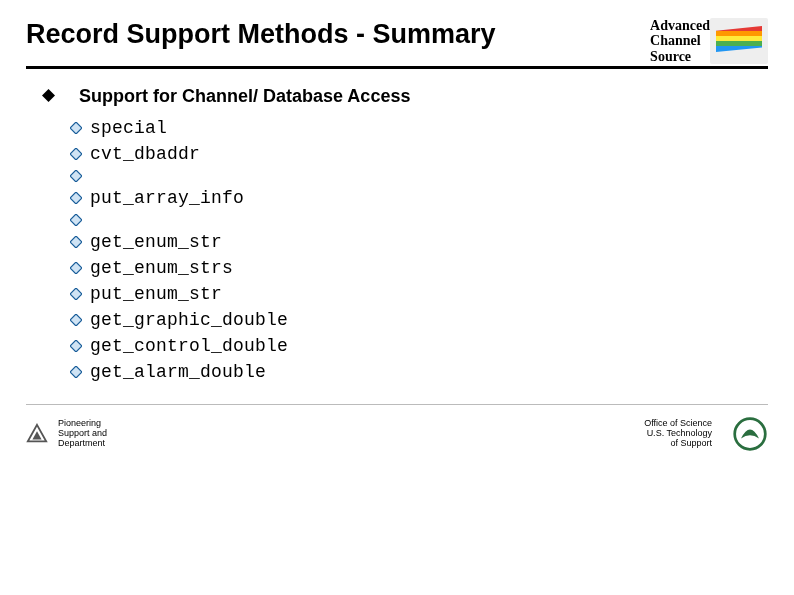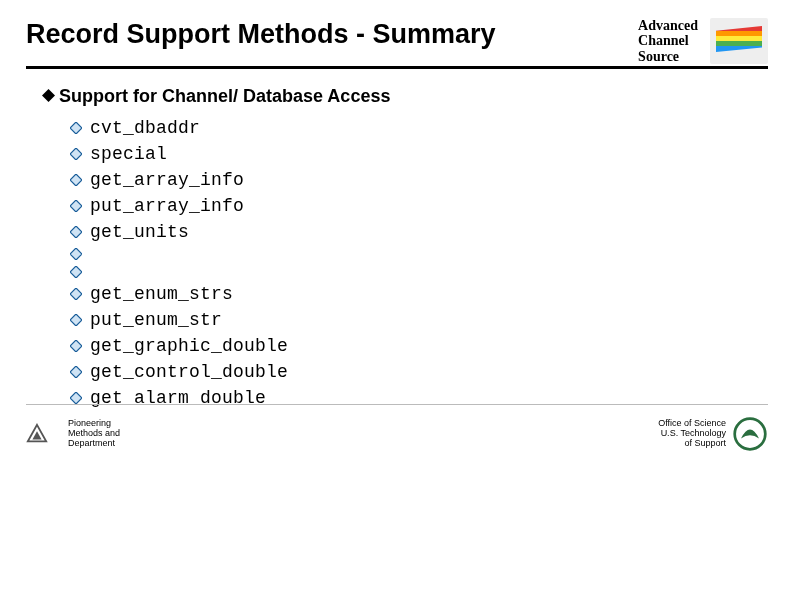--- a/index.html
+++ b/index.html
@@ -2,45 +2,45 @@
 <html><head>
 <meta charset="utf-8">
 <style>
   * { box-sizing: border-box; margin: 0; padding: 0; }
   html, body { width: 794px; height: 595px; background: #fff; font-family: Arial, Helvetica, sans-serif; color: #000; }
   .slide { position: relative; width: 794px; height: 461px; }
 
   
   .title-row { display: flex; align-items: flex-start; justify-content: space-between; padding: 20px 26px 0 26px; }
   .title { font-size: 27px; font-weight: bold; line-height: 1.1; flex: 1; }
-  .aps-block { display: flex; align-items: center; gap: 12px; margin-top: -2px; }
+  .aps-block { display: flex; align-items: center; gap: 0; margin-top: -2px; }
   .aps-text { text-align: left; font-family: "Times New Roman", serif; font-weight: bold; font-size: 14px; line-height: 1.1; }
   .aps-badge { width: 58px; height: 46px; background: #eee; border-radius: 2px; position: relative; overflow: hidden; }
   .aps-stripes { position:absolute; left:6px; right:6px; top:8px; height:26px;
     background: linear-gradient(180deg,#e53935 0 5px,#ff9800 5px 10px,#ffeb3b 10px 15px,#4caf50 15px 20px,#2196f3 20px 26px);
     clip-path: polygon(0 18%, 100% 0, 100% 82%, 0 100%); }
   .hr { position:absolute; left:26px; right:26px; top:66px; height:3px; background:#000; }
 
   
   .body { position:absolute; left:42px; top:86px; right:26px; }
-  .top-bullet { display:flex; align-items:flex-start; gap:4px; }
+  .top-bullet { display:flex; align-items:flex-start; gap:24px; }
   .diamond { width:13px; height:13px; flex:0 0 13px; margin-top:3px; }
   .top-label { font-weight:bold; font-size:18px; }
   .sub-list { margin:8px 0 0 28px; }
   .sub-item { display:flex; align-items:center; gap:8px; padding:3px 0; }
   .sub-diamond { width:12px; height:12px; flex:0 0 12px; }
   .mono { font-family:"Courier New", Courier, monospace; font-size:18px; letter-spacing:0.2px; }
 
   
   .footer-hr { position:absolute; left:26px; right:26px; bottom:56px; height:1px; background:#bbb; }
   .footer { position:absolute; left:26px; right:26px; bottom:0; height:54px; display:flex; justify-content:space-between; align-items:center; }
-  .footer-left { display:flex; align-items:center; gap:20px; }
+  .footer-left { display:flex; align-items:center; gap:10px; }
   .argonne-icon { width:22px; height:22px; }
   .footer-left-text { font-size:9px; line-height:1.1; }
-  .footer-right { display:flex; align-items:center; gap:6px; }
+  .footer-right { display:flex; align-items:center; gap:20px; }
   .footer-right-text { font-size:9px; line-height:1.1; text-align:right; }
   .doe-icon { width:36px; height:36px; }
 </style>
 </head>
 <body>
 
 <div class="slide">
 
   <div class="title-row">
     <div class="title">Record Support Methods - Summary</div>
@@ -63,55 +63,49 @@
       <svg class="diamond" viewBox="0 0 10 10">
         <polygon points="5,0 10,5 5,10 0,5" fill="#000"></polygon>
       </svg>
       <div class="top-label">Support for Channel/ Database Access</div>
     </div>
     <div class="sub-list" id="sub-list">
         <div class="sub-item">
           <svg viewBox="0 0 10 10" class="sub-diamond">
             <polygon points="5,0 10,5 5,10 0,5" fill="#cfe3f4" stroke="#1a5e9a" stroke-width="1"></polygon>
           </svg>
+          <span class="mono">special</span>
+        </div>
+        <div class="sub-item">
+          <svg viewBox="0 0 10 10" class="sub-diamond">
+            <polygon points="5,0 10,5 5,10 0,5" fill="#cfe3f4" stroke="#1a5e9a" stroke-width="1"></polygon>
+          </svg>
           <span class="mono">cvt_dbaddr</span>
         </div>
         <div class="sub-item">
           <svg viewBox="0 0 10 10" class="sub-diamond">
             <polygon points="5,0 10,5 5,10 0,5" fill="#cfe3f4" stroke="#1a5e9a" stroke-width="1"></polygon>
           </svg>
-          <span class="mono">special</span>
-        </div>
-        <div class="sub-item">
-          <svg viewBox="0 0 10 10" class="sub-diamond">
-            <polygon points="5,0 10,5 5,10 0,5" fill="#cfe3f4" stroke="#1a5e9a" stroke-width="1"></polygon>
-          </svg>
-          <span class="mono">get_array_info</span>
         </div>
         <div class="sub-item">
           <svg viewBox="0 0 10 10" class="sub-diamond">
             <polygon points="5,0 10,5 5,10 0,5" fill="#cfe3f4" stroke="#1a5e9a" stroke-width="1"></polygon>
           </svg>
           <span class="mono">put_array_info</span>
         </div>
         <div class="sub-item">
           <svg viewBox="0 0 10 10" class="sub-diamond">
             <polygon points="5,0 10,5 5,10 0,5" fill="#cfe3f4" stroke="#1a5e9a" stroke-width="1"></polygon>
           </svg>
-          <span class="mono">get_units</span>
         </div>
         <div class="sub-item">
           <svg viewBox="0 0 10 10" class="sub-diamond">
             <polygon points="5,0 10,5 5,10 0,5" fill="#cfe3f4" stroke="#1a5e9a" stroke-width="1"></polygon>
           </svg>
-        </div>
-        <div class="sub-item">
-          <svg viewBox="0 0 10 10" class="sub-diamond">
-            <polygon points="5,0 10,5 5,10 0,5" fill="#cfe3f4" stroke="#1a5e9a" stroke-width="1"></polygon>
-          </svg>
+          <span class="mono">get_enum_str</span>
         </div>
         <div class="sub-item">
           <svg viewBox="0 0 10 10" class="sub-diamond">
             <polygon points="5,0 10,5 5,10 0,5" fill="#cfe3f4" stroke="#1a5e9a" stroke-width="1"></polygon>
           </svg>
           <span class="mono">get_enum_strs</span>
         </div>
         <div class="sub-item">
           <svg viewBox="0 0 10 10" class="sub-diamond">
             <polygon points="5,0 10,5 5,10 0,5" fill="#cfe3f4" stroke="#1a5e9a" stroke-width="1"></polygon>
@@ -141,21 +135,21 @@
 
   <div class="footer-hr"></div>
   <div class="footer">
     <div class="footer-left">
       <svg class="argonne-icon" viewBox="0 0 24 24">
         <polygon points="12,2 22,20 2,20" fill="none" stroke="#555" stroke-width="2"></polygon>
         <polygon points="12,9 17,18 7,18" fill="#555"></polygon>
       </svg>
       <div class="footer-left-text">
         <div>Pioneering</div>
-        <div>Methods and</div>
+        <div>Support and</div>
         <div>Department</div>
       </div>
     </div>
     <div class="footer-right">
       <div class="footer-right-text">
         <div>Office of Science</div>
         <div>U.S. Technology</div>
         <div>of Support</div>
       </div>
       <svg class="doe-icon" viewBox="0 0 40 40">

